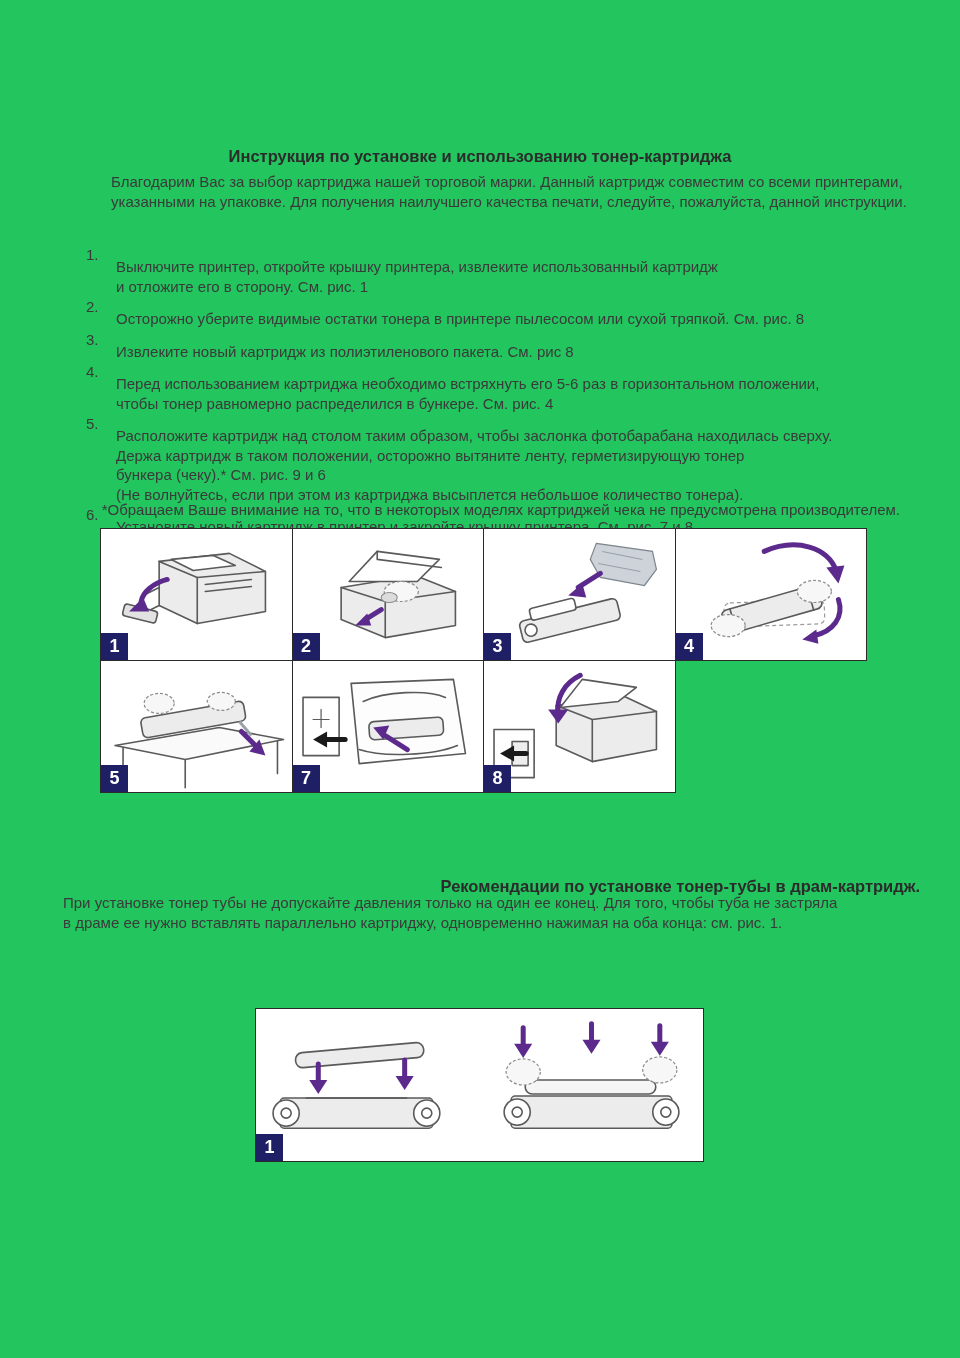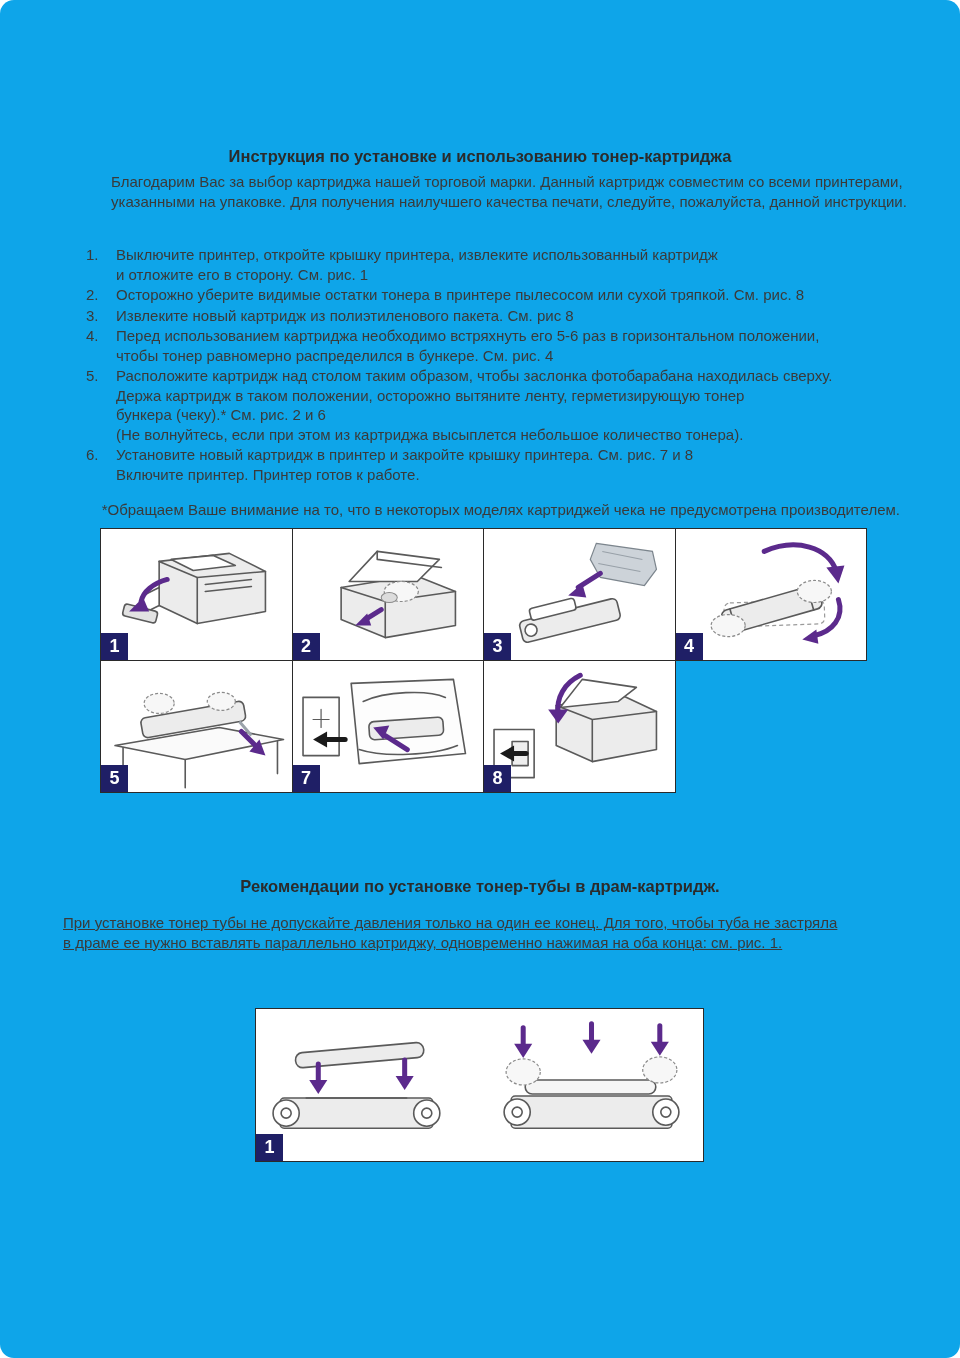--- a/index.html
+++ b/index.html
@@ -2,45 +2,45 @@
 <html style="--badge-bg: #1f1f66; --arrow: #5b2a8c; --prohibit: #cc2229;"><head>
 <meta charset="utf-8">
 <style>
   :root{
     --badge-bg:#1f1f66;
     --arrow:#5b2a8c;
     --prohibit:#cc2229;
   }
   html,body{margin:0;padding:0;background:#fff;}
   .page{
-    position:relative;width:960px;height:1358px;background:#0ea5e9;
-    font-family:"Liberation Sans",sans-serif;color:#333;overflow:hidden;border-radius:14px;
+    position:relative;width:960px;height:1358px;background:#22c55e;
+    font-family:"Liberation Sans",sans-serif;color:#333;overflow:hidden;
   }
   .title{position:absolute;top:147px;left:40px;width:880px;text-align:center;
     font-size:16.5px;font-weight:bold;color:#2b2b2b;}
   .intro{position:absolute;top:172px;left:63px;width:856px;font-size:15px;
     line-height:20px;white-space:pre-line;color:#3a3a3a;margin-left:48px;}
   .steps{position:absolute;top:245px;left:86px;width:832px;}
   .step{display:flex;font-size:15px;line-height:19.5px;color:#3a3a3a;margin:0 0 1px 0;}
   .step .num{width:30px;flex:0 0 30px;}
-  .step .txt{flex:1;white-space:pre-line;}
+  .step .txt{flex:1;white-space:pre-line;margin-top:12px;}
   .note{position:absolute;top:501px;left:100px;width:800px;font-size:15px;color:#3a3a3a;text-align:right;}
   .figgrid{position:absolute;left:100px;width:766px;display:grid;
     grid-template-columns:repeat(4,1fr);border-left:1px solid #2a2a2a;border-top:1px solid #2a2a2a;}
   .grid-row1{top:528px;}
   .grid-row2{top:660px;}
   .figcell{position:relative;height:131px;border-right:1px solid #2a2a2a;
     border-bottom:1px solid #2a2a2a;background:#fff;}
   .figcell svg{width:100%;height:100%;display:block;}
   .badge{position:absolute;left:0;bottom:0;width:27px;height:27px;background:var(--badge-bg);
     color:#fff;font-size:18px;font-weight:bold;display:flex;align-items:center;justify-content:center;}
-  .h2{position:absolute;top:877px;left:40px;width:880px;text-align:center;
+  .h2{position:absolute;top:877px;left:40px;width:880px;text-align:right;
     font-size:16.5px;font-weight:bold;color:#2b2b2b;}
-  .para2{position:absolute;top:913px;left:63px;width:860px;font-size:15px;
-    line-height:20px;white-space:pre-line;color:#3a3a3a;text-decoration:underline;}
+  .para2{position:absolute;top:893px;left:63px;width:860px;font-size:15px;
+    line-height:20px;white-space:pre-line;color:#3a3a3a;}
   .figbottom{position:absolute;top:1008px;left:255px;width:447px;height:152px;
     border:1px solid #2a2a2a;background:#fff;}
   .figbottom svg{width:100%;height:100%;display:block;}
   
   .sk{stroke:#5a5a5a;fill:none;stroke-width:1.6;stroke-linejoin:round;stroke-linecap:round;}
   .fill-light{fill:#ececec;}
   .arrow{stroke:var(--arrow);fill:none;stroke-width:5;stroke-linecap:round;}
   .arrowhead{fill:var(--arrow);stroke:none;}
   .black-arrow{stroke:#1a1a1a;fill:none;stroke-width:5;stroke-linecap:round;}
   .black-head{fill:#1a1a1a;stroke:none;}
@@ -75,21 +75,21 @@
     </div>
     <div class="step">
       <span class="num">4.</span>
       <span class="txt">Перед использованием картриджа необходимо встряхнуть его 5-6 раз в горизонтальном положении,
 чтобы тонер равномерно распределился в бункере. См. рис. 4</span>
     </div>
     <div class="step">
       <span class="num">5.</span>
       <span class="txt">Расположите картридж над столом таким образом, чтобы заслонка фотобарабана находилась сверху.
 Держа картридж в таком положении, осторожно вытяните ленту, герметизирующую тонер
-бункера (чеку).* См. рис. 2 и 6
+бункера (чеку).* См. рис. 9 и 6
 (Не волнуйтесь, если при этом из картриджа высыплется небольшое количество тонера).</span>
     </div>
     <div class="step">
       <span class="num">6.</span>
       <span class="txt">Установите новый картридж в принтер и закройте крышку принтера. См. рис. 7 и 8
 Включите принтер. Принтер готов к работе.</span>
     </div>
   </div>
 
   <div class="note">*Обращаем Ваше внимание на то, что в некоторых моделях картриджей чека не предусмотрена производителем.</div>

